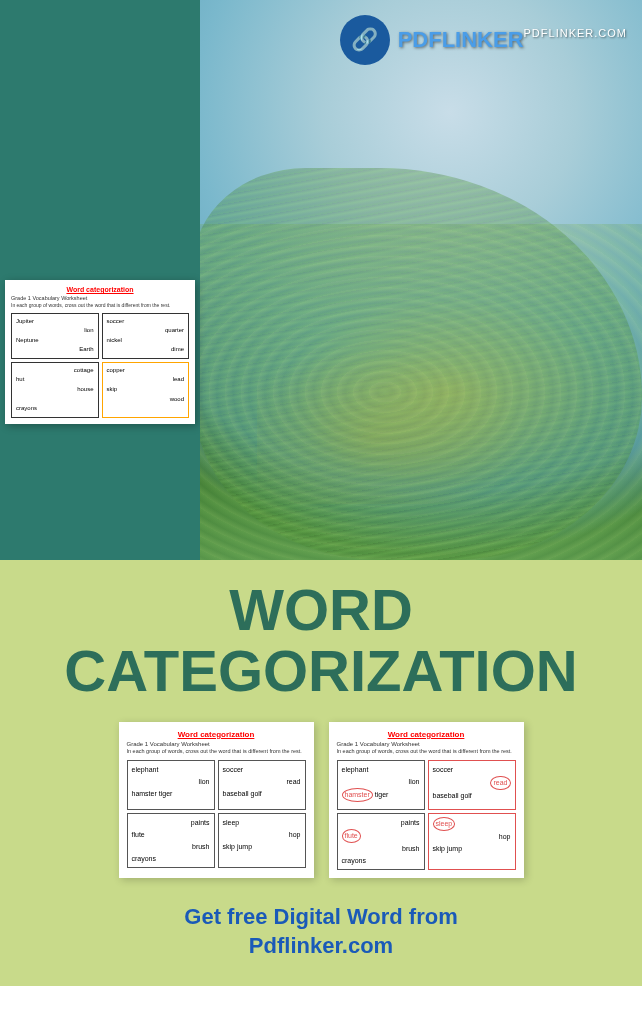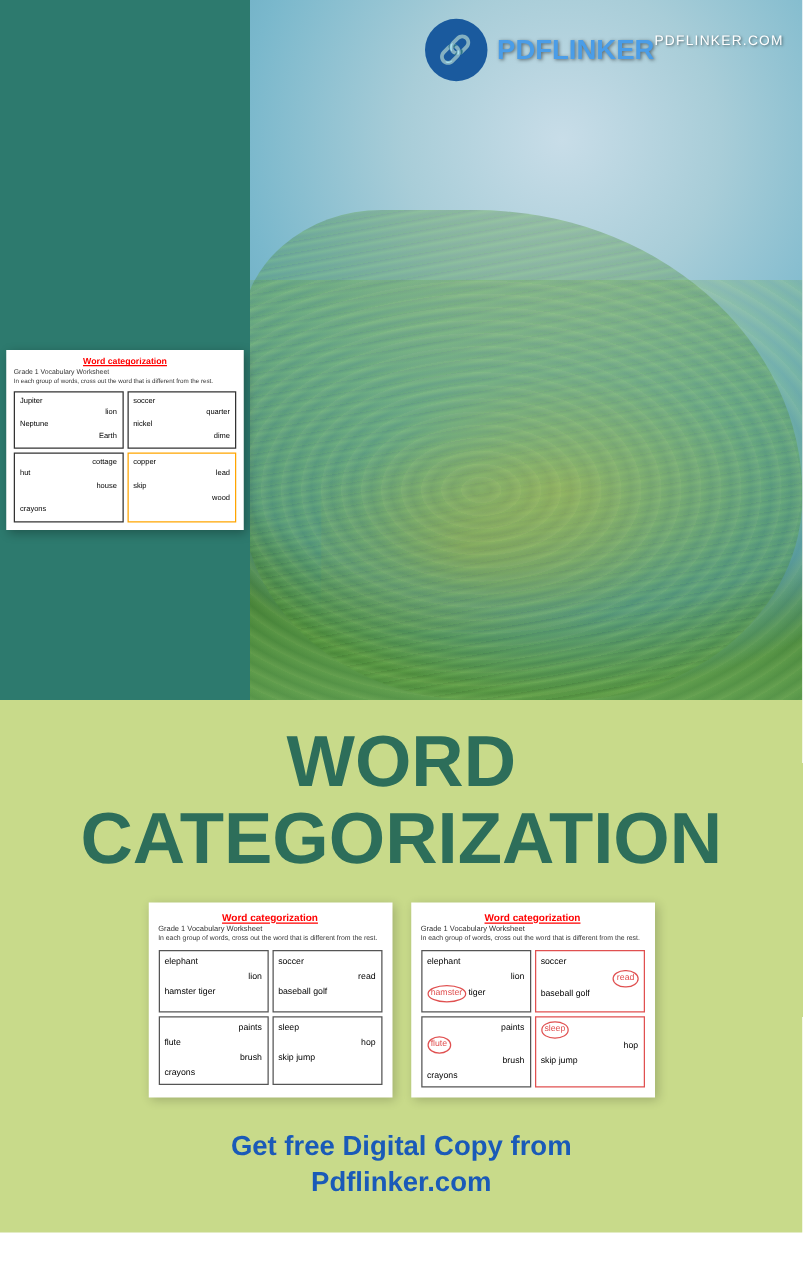--- a/index.html
+++ b/index.html
@@ -440,17 +440,17 @@
           <span class="wr">hop</span>
           <span>skip</span>
           <span> jump</span>
         </div>
       </div>
     </div>
 
   </div>
 
   <div class="cta-text">
-    <div>Get free Digital Copy from</div>
+    <div>Get free Digital Word from</div>
     <div>Pdflinker.com</div>
   </div>
 
 </div>
 
 </body></html>

